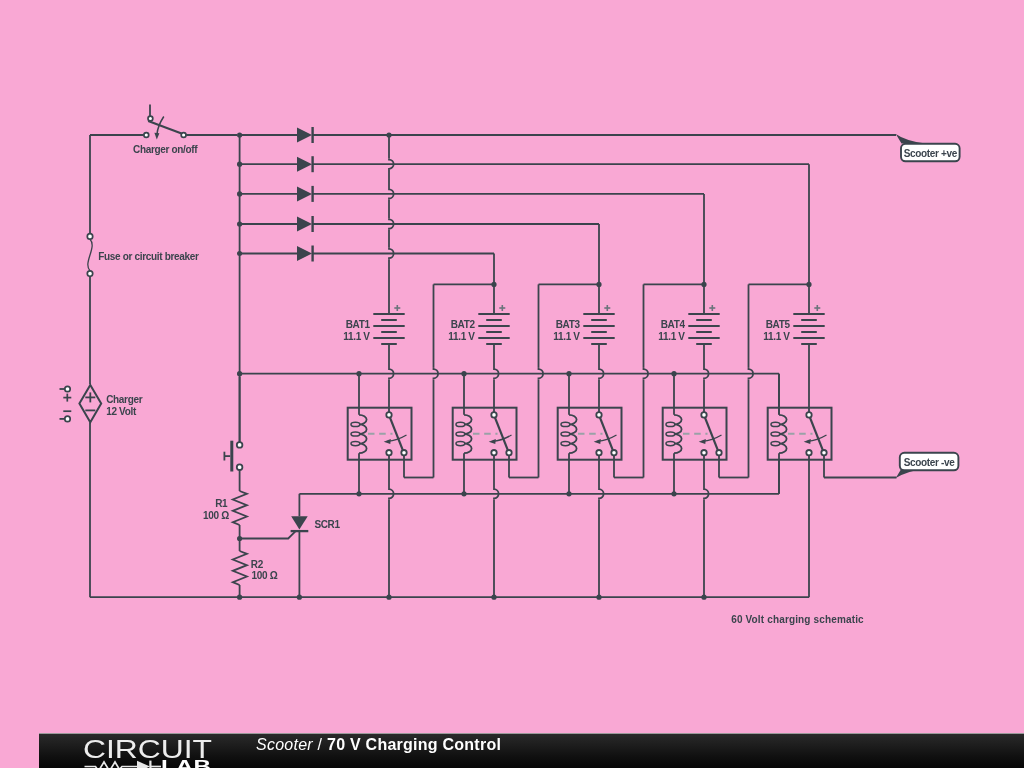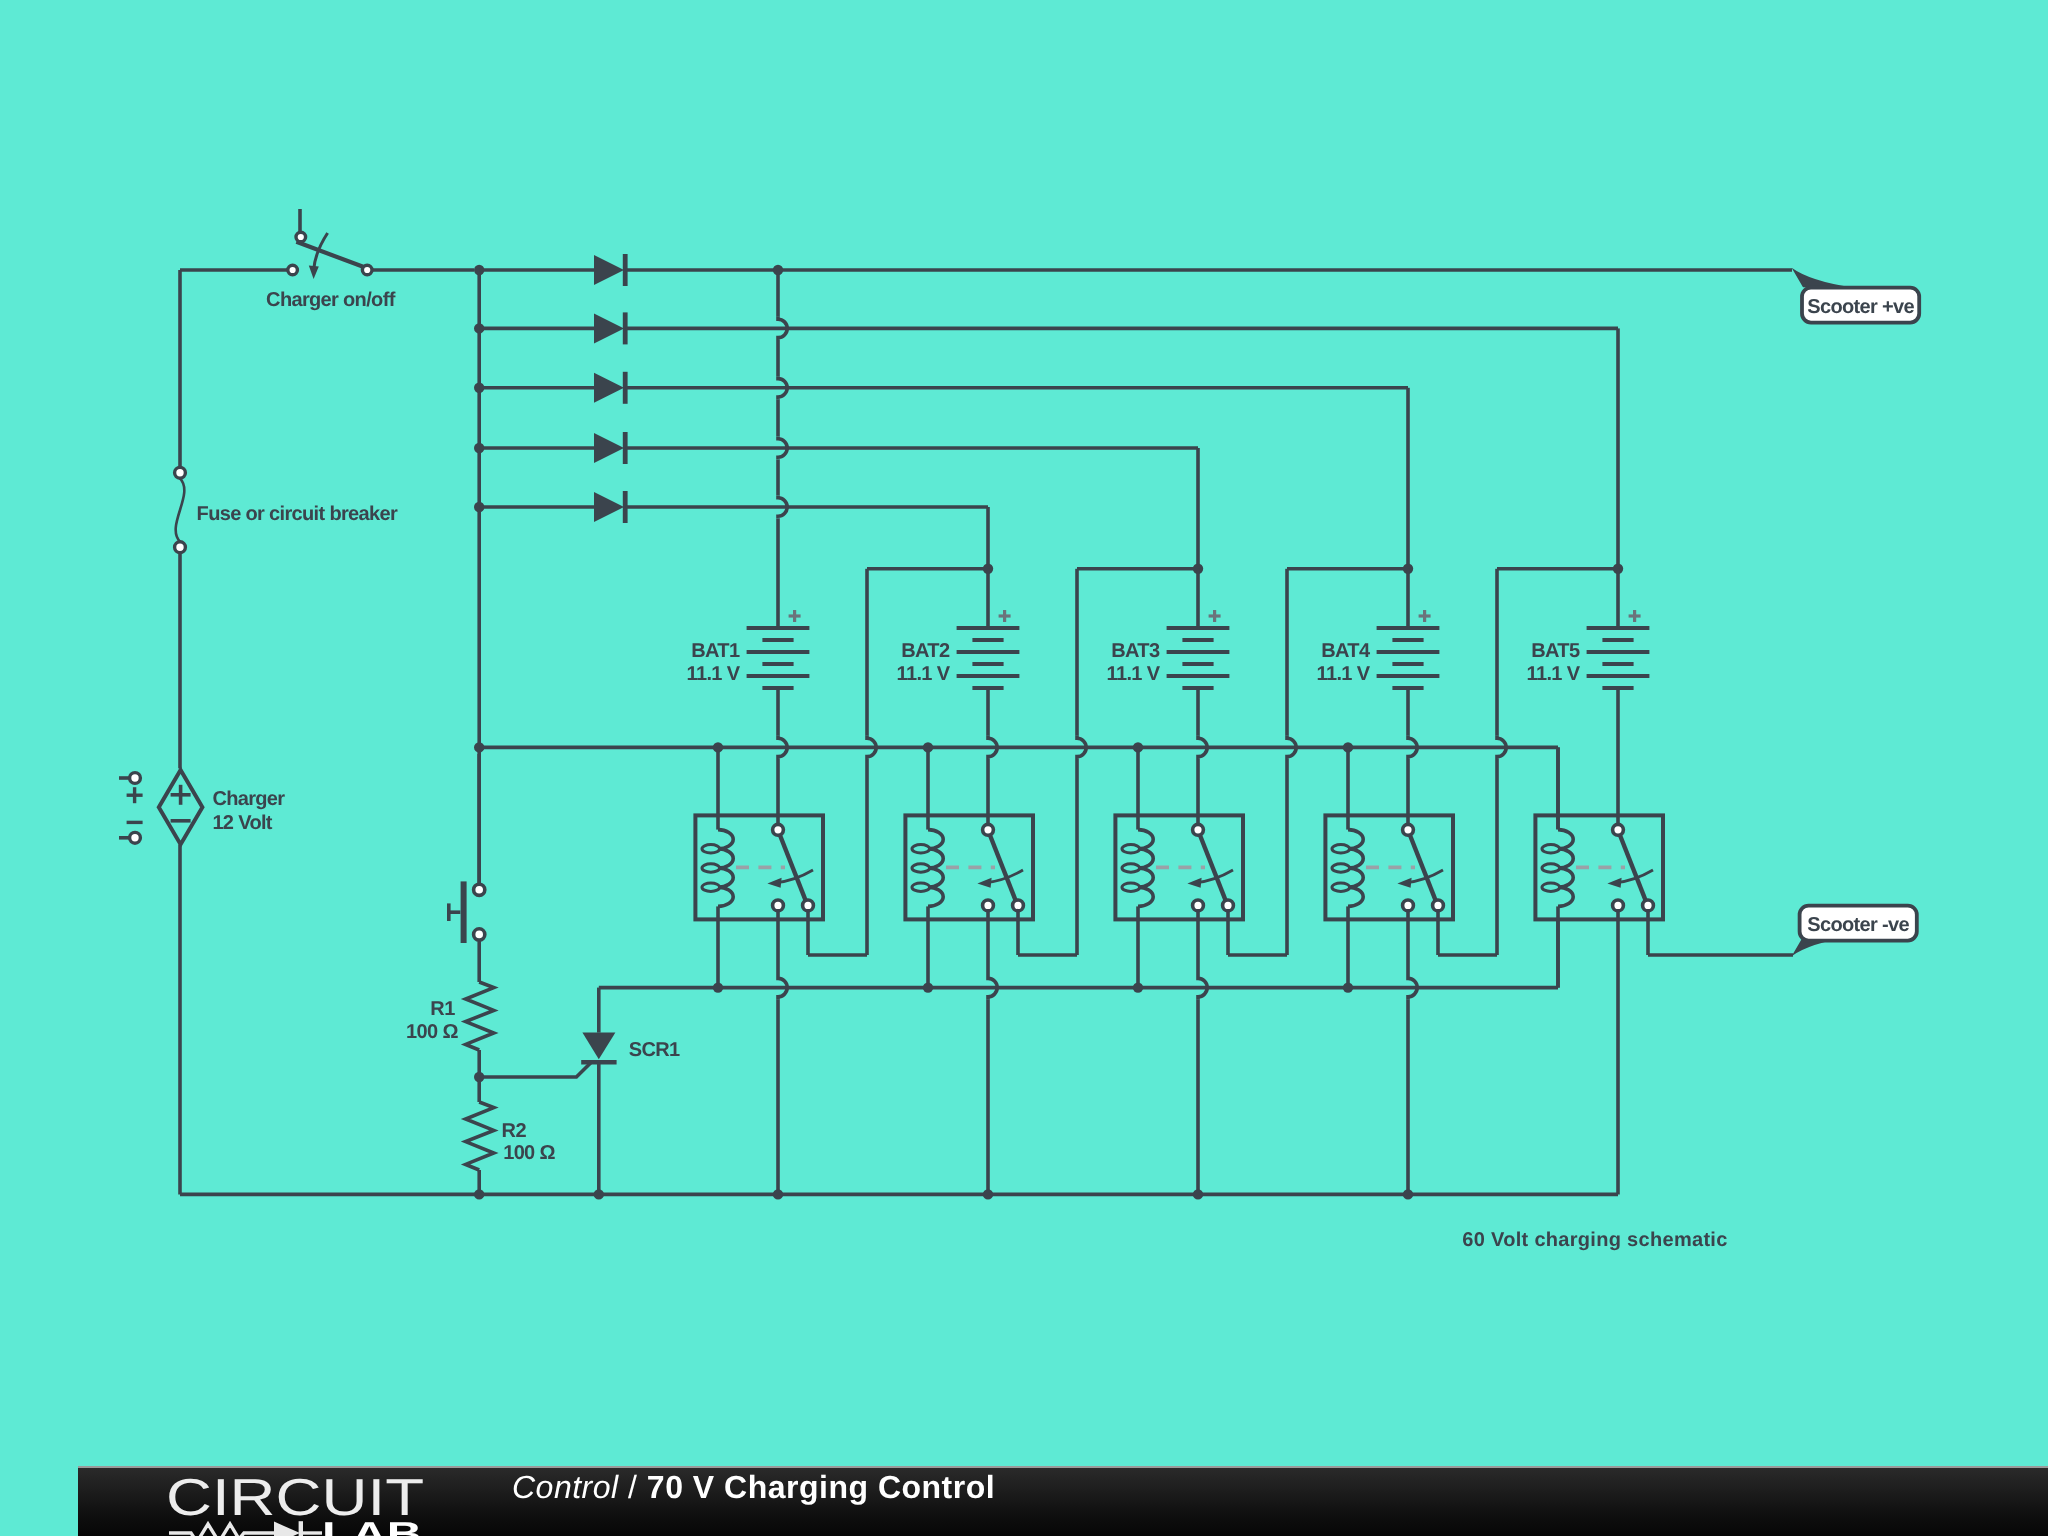--- a/index.html
+++ b/index.html
@@ -1,16 +1,16 @@
 <!DOCTYPE html>
 <html><head><meta charset="utf-8">
 <style>
 html,body{margin:0;padding:0;background:#fff;}
 body{font-family:"Liberation Sans", sans-serif;}
-#page{position:relative;width:1024px;height:768px;overflow:hidden;background:#5eead4;}
+#page{position:relative;width:1024px;height:768px;overflow:hidden;background:#f9a8d4;}
 </style></head>
 <body>
 <div id="page">
 
 <svg width="1024" height="768" viewBox="0 0 1024 768" font-family="Liberation Sans, sans-serif">
 
 <g>
 <line x1="90" y1="135" x2="143.8" y2="135" stroke="#3b444d" stroke-width="1.8"></line>
 <line x1="186.1" y1="135" x2="237" y2="135" stroke="#3b444d" stroke-width="1.8"></line>
 <line x1="150" y1="104.5" x2="150" y2="116.2" stroke="#3b444d" stroke-width="1.8"></line>
@@ -451,17 +451,17 @@
 
   <svg width="150" height="40" viewBox="0 0 150 40" style="position:absolute;left:42px;top:0px;">
     <text x="2" y="23.5" font-family="Liberation Sans, sans-serif" font-size="26" fill="#ededed" textLength="129" lengthAdjust="spacingAndGlyphs">CIRCUIT</text>
     <path d="M3.5,32.5 L14.5,32.5 L17.5,37 L23,28 L28.5,37 L34,28 L38.5,35.5 L41,32.5 L56,32.5" fill="none" stroke="#e8e8e8" stroke-width="1.7"></path>
     <path d="M56,26.8 L56,38.2 L69,32.5 Z" fill="#e8e8e8"></path>
     <line x1="69.4" y1="26.6" x2="69.4" y2="38.4" stroke="#e8e8e8" stroke-width="2.2"></line>
     <line x1="69.4" y1="32.5" x2="80" y2="32.5" stroke="#e8e8e8" stroke-width="1.7"></line>
     <text x="80" y="38.3" font-family="Liberation Sans, sans-serif" font-size="16.5" font-weight="bold" fill="#fff" textLength="50" lengthAdjust="spacingAndGlyphs">LAB</text>
   </svg>
 
-  <div style="position:absolute;left:217px;top:1.5px;color:#fff;font-size:16px;letter-spacing:0.25px;"><i>Control</i> / <b>70 V Charging Control</b></div>
+  <div style="position:absolute;left:217px;top:1.5px;color:#fff;font-size:16px;letter-spacing:0.25px;"><i>Scooter</i> / <b>70 V Charging Control</b></div>
 
 </div>
 
 </div>
 
 </body></html>

